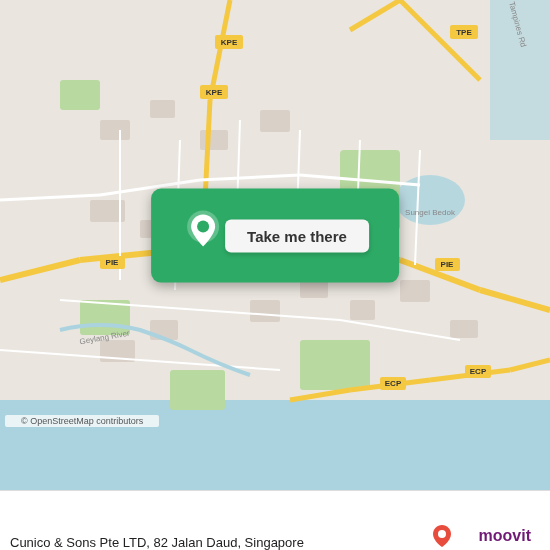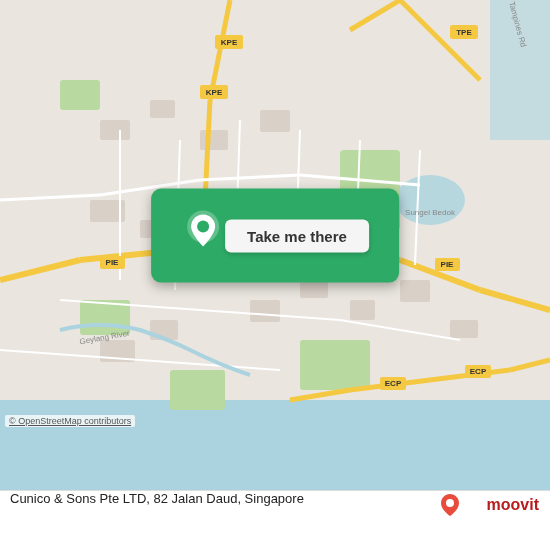--- a/index.html
+++ b/index.html
@@ -60,23 +60,23 @@
       box-shadow: 0 2px 4px rgba(0,0,0,0.15);
     }
 
     
     #bottom-bar {
       width: 550px;
       height: 60px;
       background-color: #ffffff;
       border-top: 1px solid #ddd;
       display: flex;
-      align-items: flex-start;
+      align-items: flex-end;
       justify-content: space-between;
-      padding: 0 11px 0 10px;
+      padding: 0 19px 0 10px;
     }
 
     #location-info {
       display: flex;
       align-items: center;
       flex: 1;
     }
 
     #location-text {
       font-size: 13px;
@@ -91,34 +91,33 @@
     }
 
     #moovit-icon {
       width: 28px;
       height: 28px;
     }
 
     #moovit-text {
       font-size: 16px;
       font-weight: bold;
-      color: #b91c1c;
+      color: #701a75;
       margin-left: 19px;
     }
 
     #copyright-notice {
       position: absolute;
       bottom: 63px;
       left: 5px;
       font-size: 9px;
       color: #555;
       background: rgba(255,255,255,0.75);
-      padding: 1px 4px;
+      padding: 1px 16px;
       border-radius: 2px;
-      text-decoration: underline;
     }
 
     
     .map-canvas {
       position: absolute;
       top: 0; left: 0;
       width: 100%;
       height: 100%;
     }
   </style>

